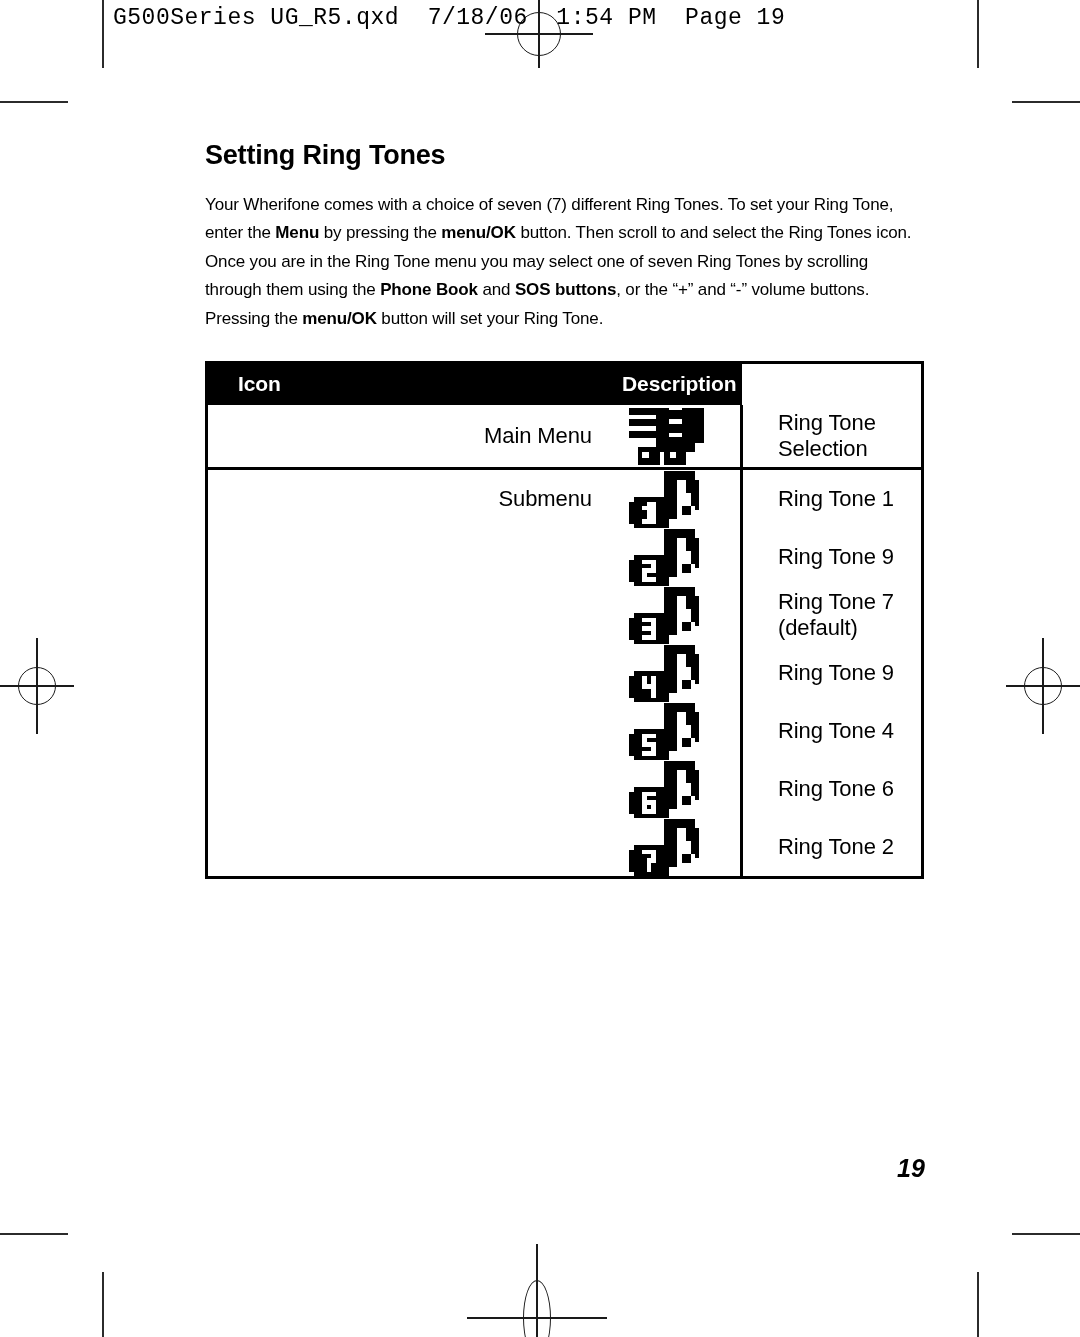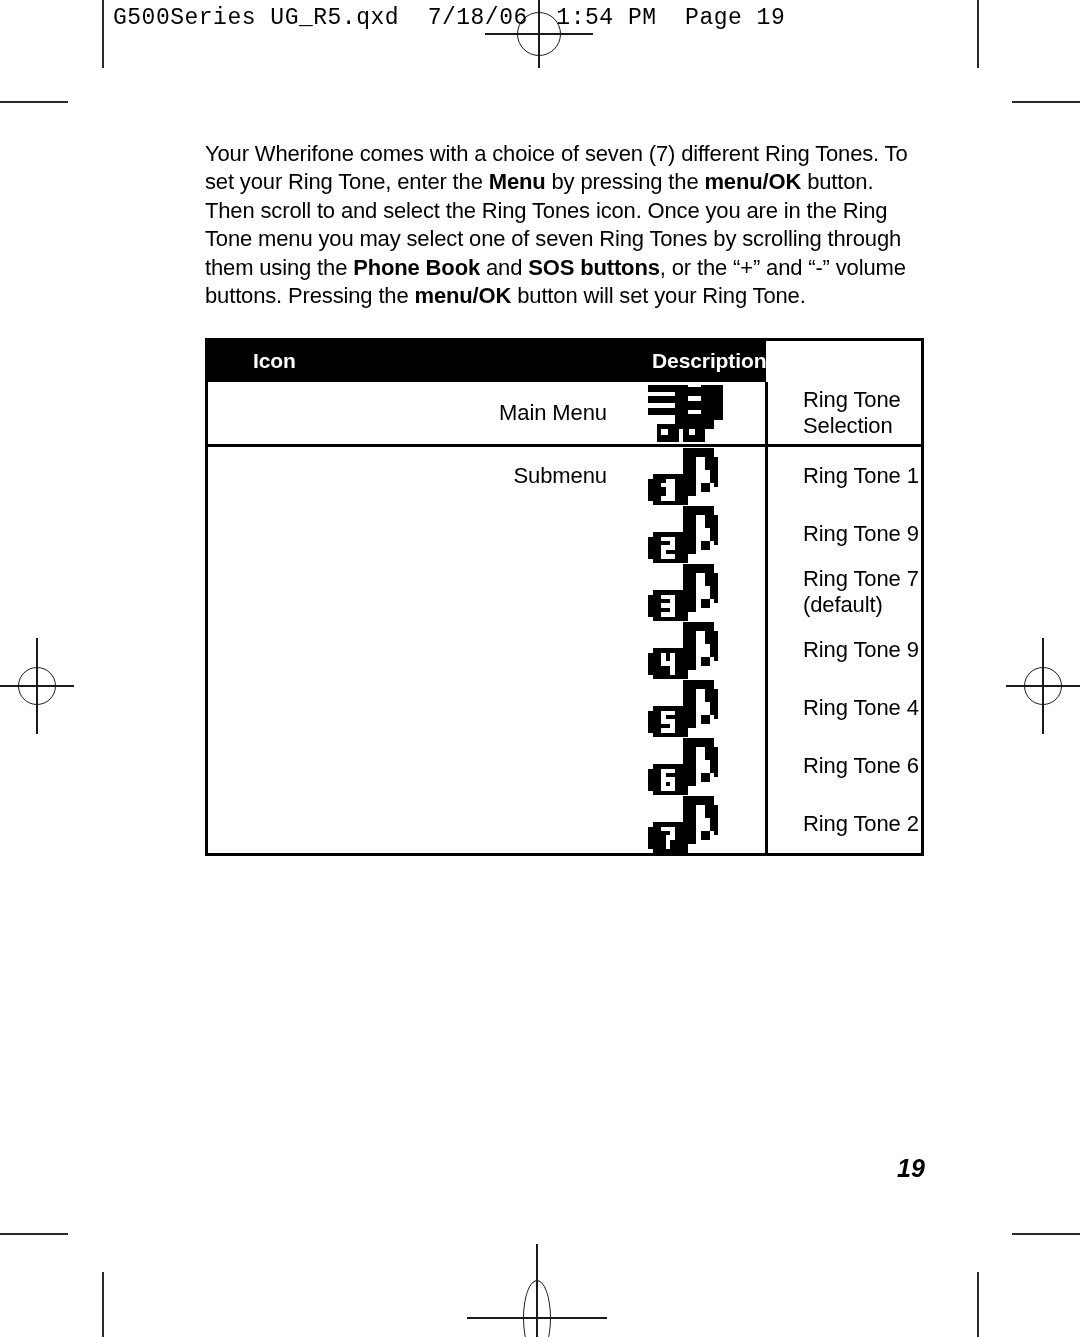--- a/index.html
+++ b/index.html
@@ -74,42 +74,42 @@
   }
 
   #section-title {
     font-size: 27px;
     font-weight: bold;
     letter-spacing: -0.2px;
     margin: 0 0 20px 0;
   }
 
   #intro-paragraph {
-    font-size: 22px;
+    font-size: 17px;
     line-height: 28.4px;
     margin: 0;
     letter-spacing: -0.15px;
   }
   #intro-paragraph b { font-weight: bold; }
 
   
   #icon-table {
     margin-top: 28px;
     width: 719px;
     border: 3px solid #000;
     border-collapse: collapse;
     box-sizing: border-box;
   }
   #icon-table thead th {
     background: #000;
     color: #fff;
     font-size: 21px;
     font-weight: bold;
     text-align: left;
-    padding: 8px 0 9px 45px;
+    padding: 8px 0 9px 30px;
     letter-spacing: -0.1px;
   }
   #icon-table thead th.col-icon { width: 354px; }
 
   #icon-table td {
     font-size: 22px;
     vertical-align: middle;
     padding: 0;
     letter-spacing: -0.1px;
   }
@@ -170,20 +170,21 @@
 <div class="reg" id="reg-bottom" style="left:537px; top:1300px;">
   <div class="ring"></div>
   <div class="rv"></div>
   <div class="rh"></div>
 </div>
 
 <div id="running-header">G500Series UG_R5.qxd  7/18/06  1:54 PM  Page 19</div>
 
 <div id="page-body">
 
+  <h1 id="section-title">Setting Ring Tones</h1>
 
   <p id="intro-paragraph">Your Wherifone comes with a choice of seven (7) different Ring Tones. To set your Ring Tone, enter the <b>Menu</b> by pressing the <b>menu/OK</b> button. Then scroll to and select the Ring Tones icon. Once you are in the Ring Tone menu you may select one of seven Ring Tones by scrolling through them using the <b>Phone Book</b> and <b>SOS buttons</b>, or the “+” and “-” volume buttons. Pressing the <b>menu/OK</b> button will set your Ring Tone.</p>
 
   <table id="icon-table">
     <thead>
       <tr>
         <th class="col-icon">Icon</th>
         <th class="col-desc">Description</th>
       </tr>
     </thead>

